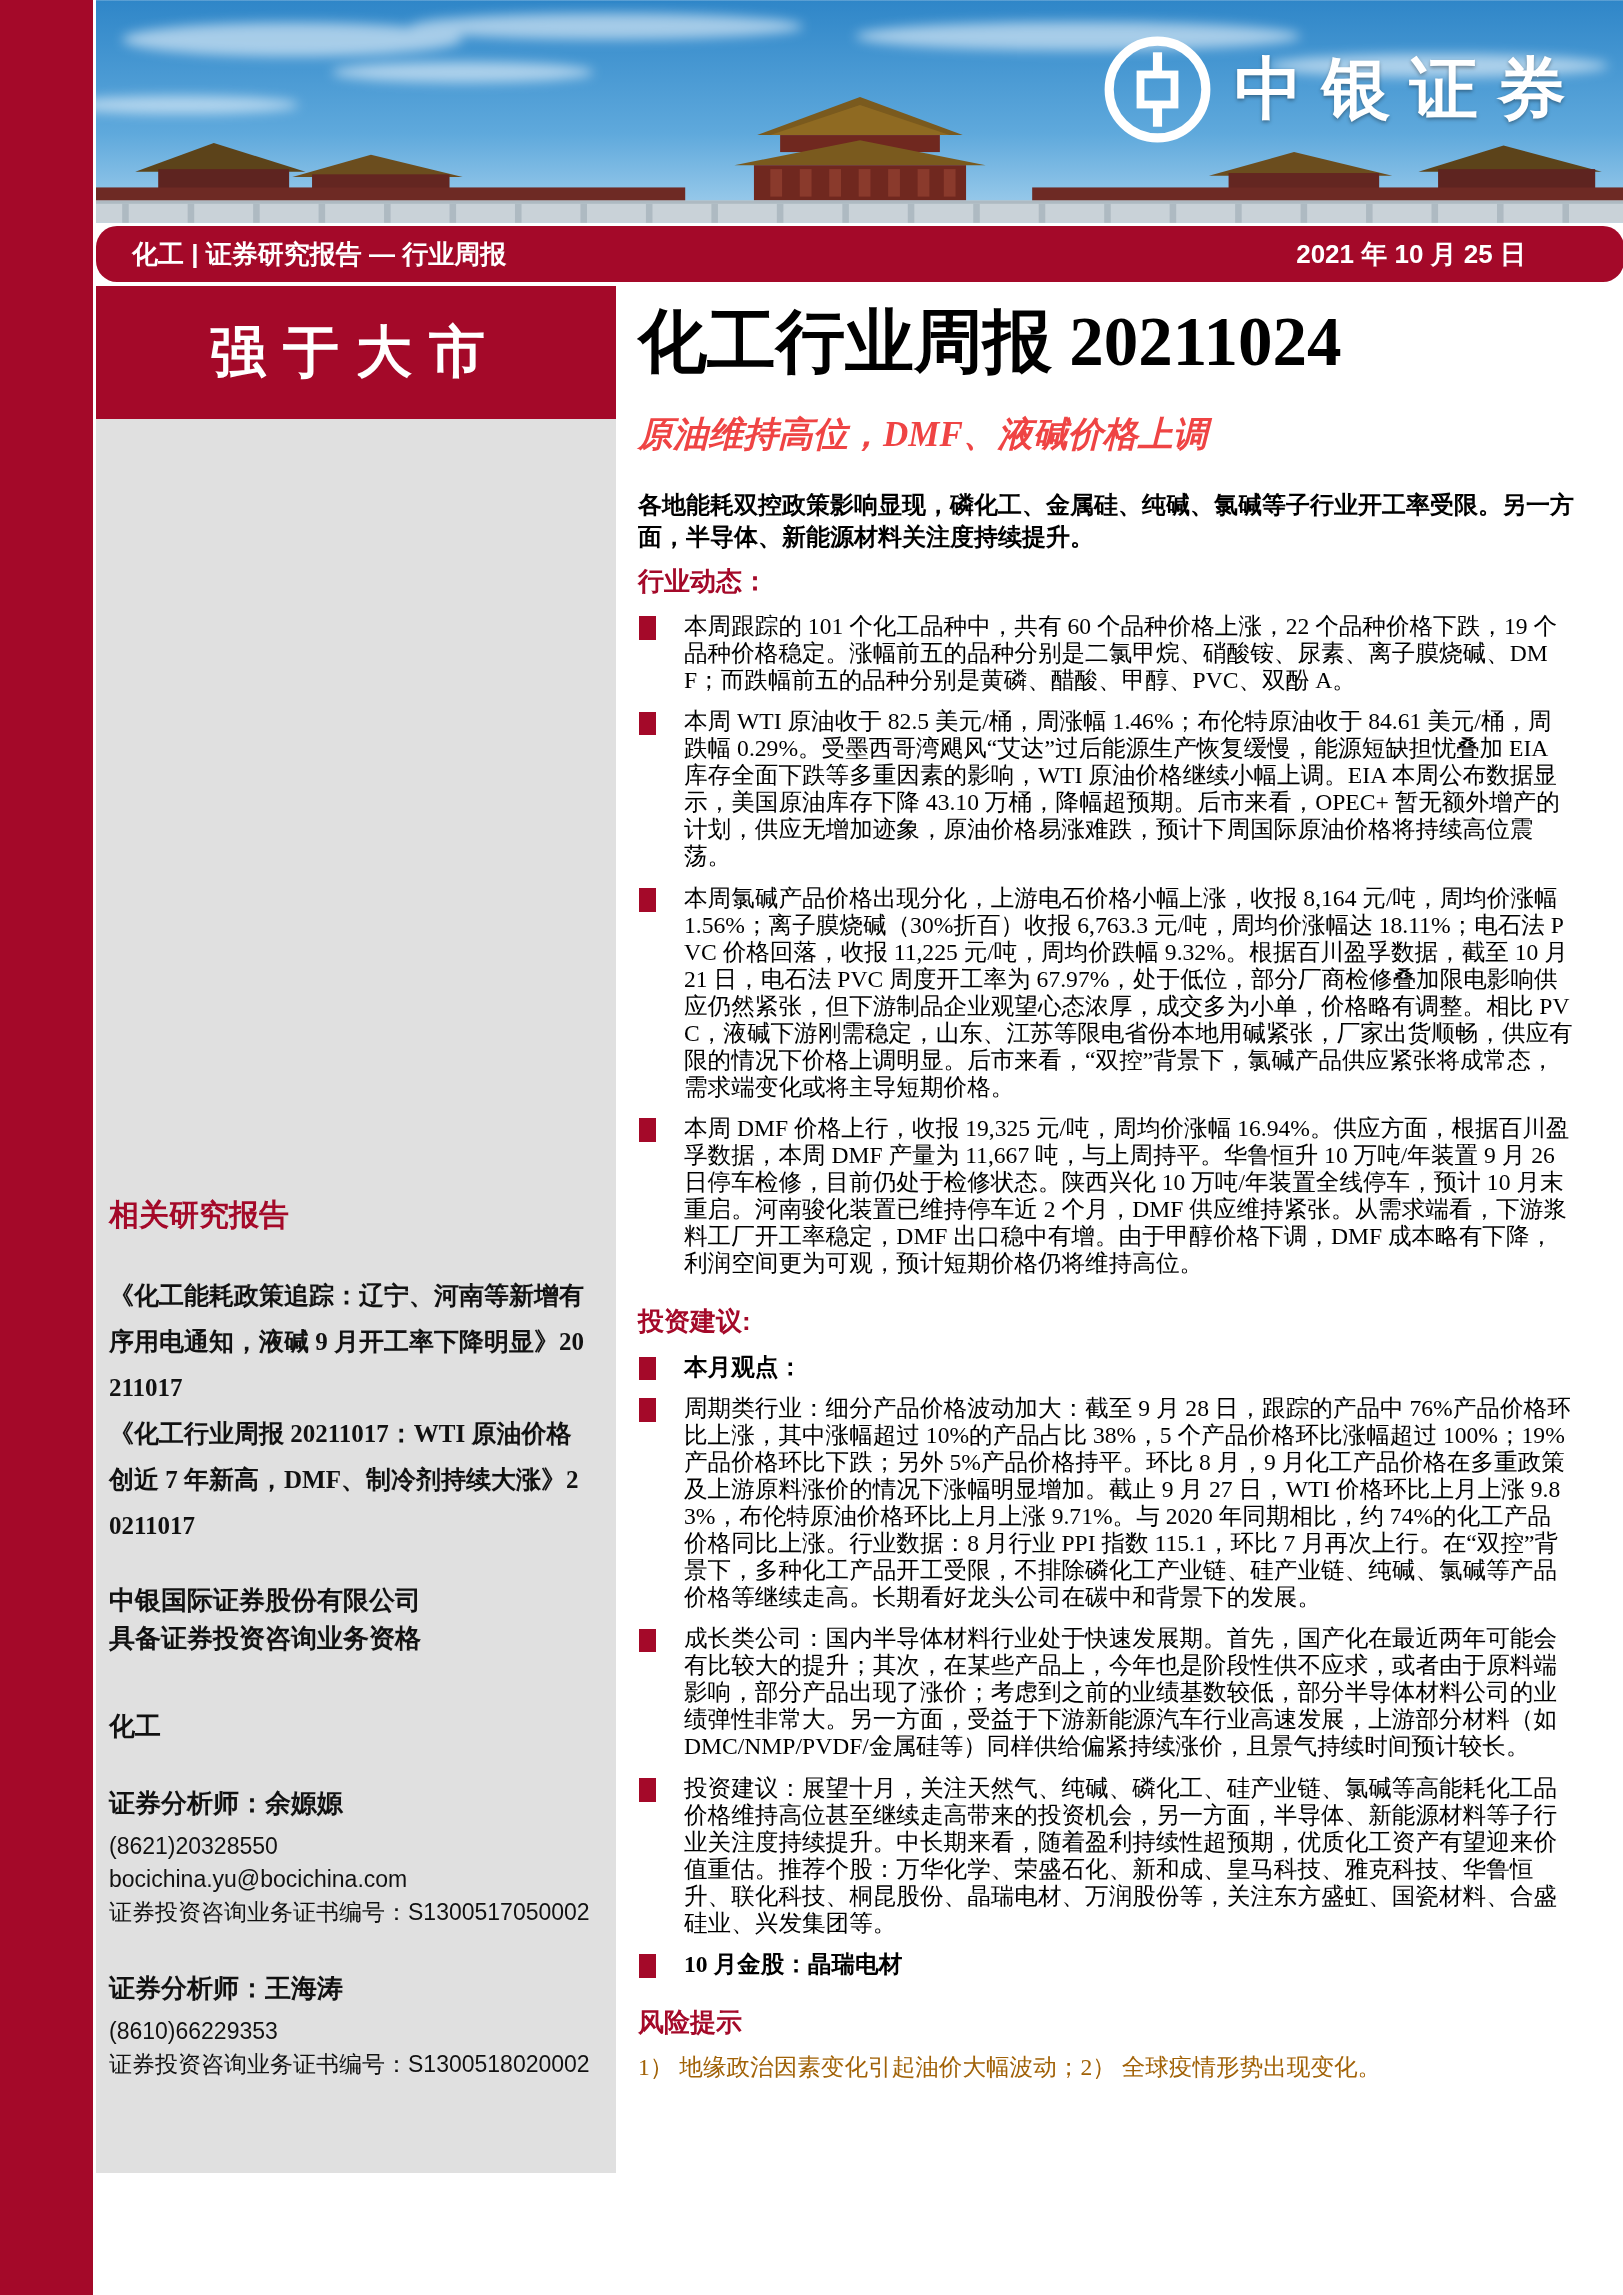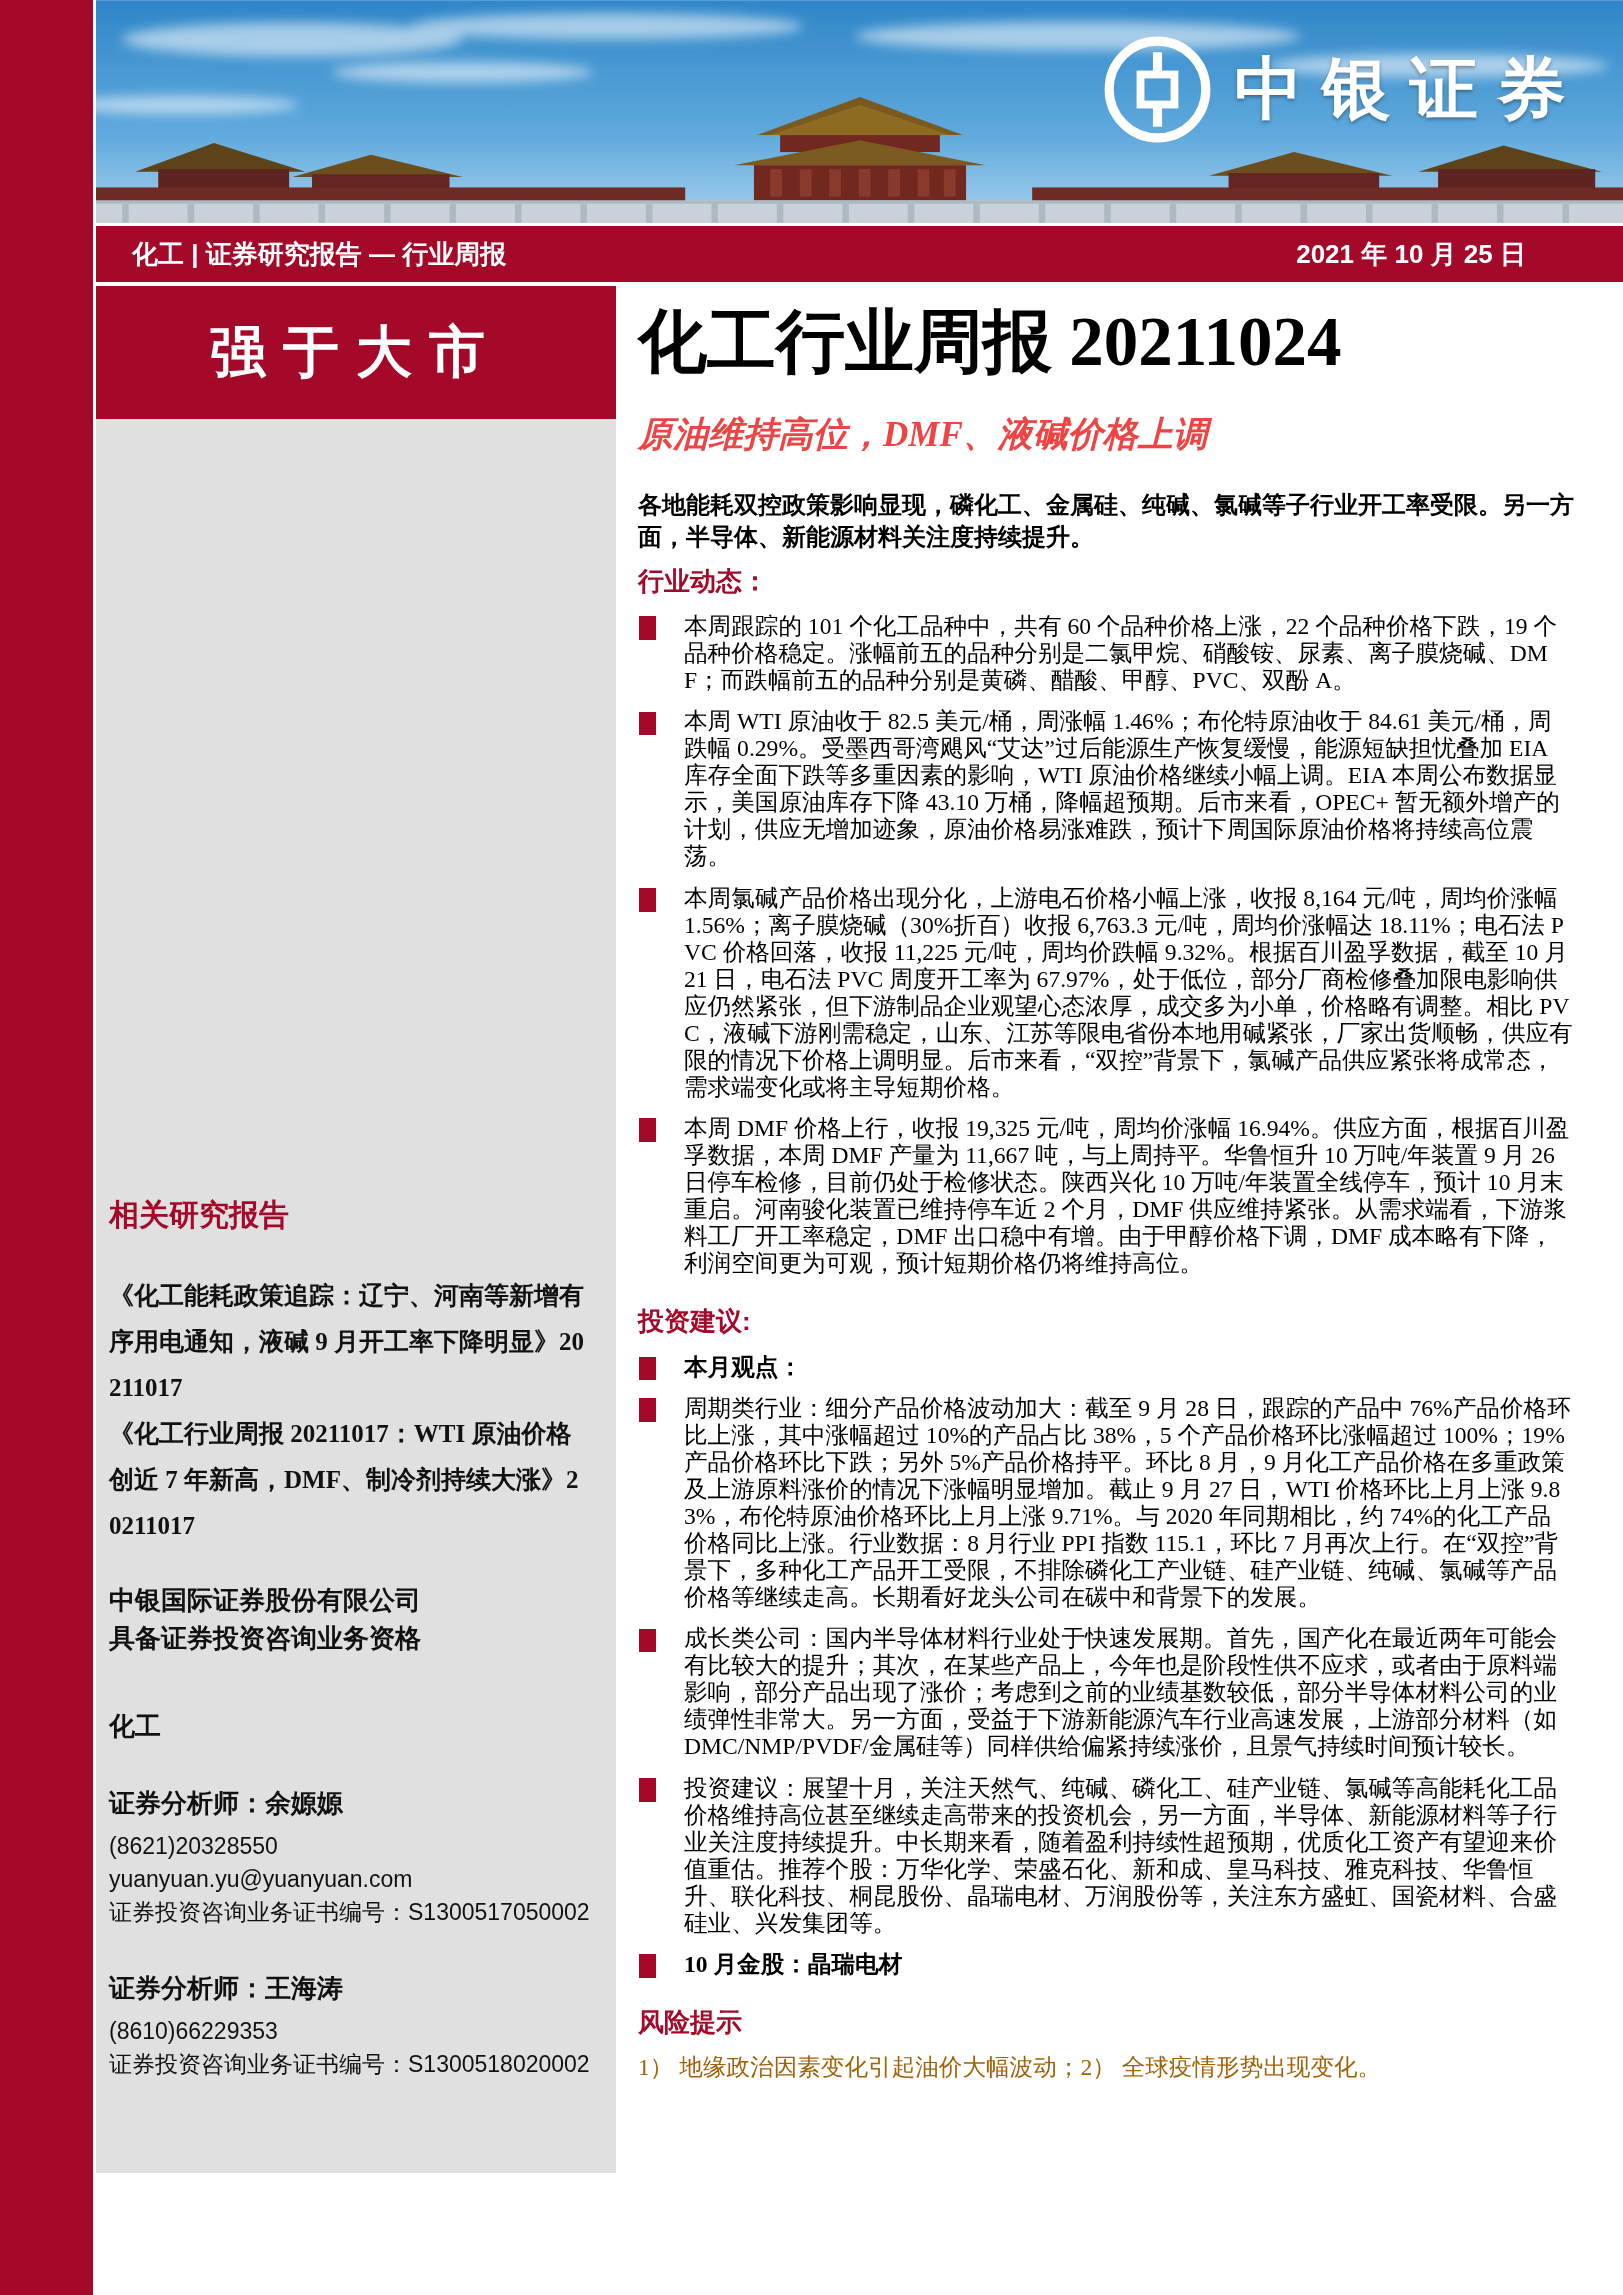--- a/index.html
+++ b/index.html
@@ -10,21 +10,21 @@
   
   .banner{position:absolute;left:96px;top:0;width:1528px;height:223px;overflow:hidden;}
   .banner svg{display:block;}
   .logo{position:absolute;right:39px;top:34px;display:flex;align-items:center;gap:22px;}
   .logo .coin{width:111px;height:111px;}
   .brand-text{color:#ffffff;font-family:Liberation Mono, monospace;font-weight:bold;
               font-size:68px;letter-spacing:19.6px;text-shadow:0 2px 3.9px rgba(0,0,0,.35);white-space:nowrap;}
   
   .topbar{position:absolute;left:96px;top:226px;width:1528px;height:56px;background:#A40929;
           display:flex;align-items:center;justify-content:space-between;box-sizing:border-box;
-          padding:0 98px 0 36px;color:#ffffff;font-weight:bold;font-size:26px;}
+          padding:0 98px 0 36px;color:#ffffff;font-weight:bold;font-size:26px;border-radius:21px;}
   
   .rating-box{position:absolute;left:96px;top:286px;width:520px;height:133px;background:#A40929;
               display:flex;align-items:center;justify-content:center;}
   .rating-box span{color:#ffffff;font-size:56px;font-weight:bold;letter-spacing:17px;
                    font-family:"Liberation Serif", serif;}
   
   .sidebar{position:absolute;left:96px;top:419px;width:520px;height:1754px;background:#E0E0E0;
            box-sizing:border-box;padding:776px 26px 0 13px;color:#111;}
   .related-title{color:#A40929;font-size:30px;font-weight:bold;margin-bottom:37px;}
   .report-item{margin:0;font-size:25px;line-height:46px;font-weight:bold;word-break:break-all;
@@ -170,21 +170,21 @@
     <div class="company-block">
       <div>中银国际证券股份有限公司</div>
       <div>具备证券投资咨询业务资格</div>
     </div>
 
     <div class="industry-label">化工</div>
 
     <div class="analyst">
       <div class="role">证券分析师：余嫄嫄</div>
       <div class="line">(8621)20328550</div>
-      <div class="line">yuanyuan.yu@yuanyuan.com</div>
+      <div class="line">bocichina.yu@bocichina.com</div>
       <div class="line">证券投资咨询业务证书编号：S1300517050002</div>
     </div>
 
     <div class="analyst">
       <div class="role">证券分析师：王海涛</div>
       <div class="line">(8610)66229353</div>
       <div class="line">证券投资咨询业务证书编号：S1300518020002</div>
     </div>
   </div>
 

